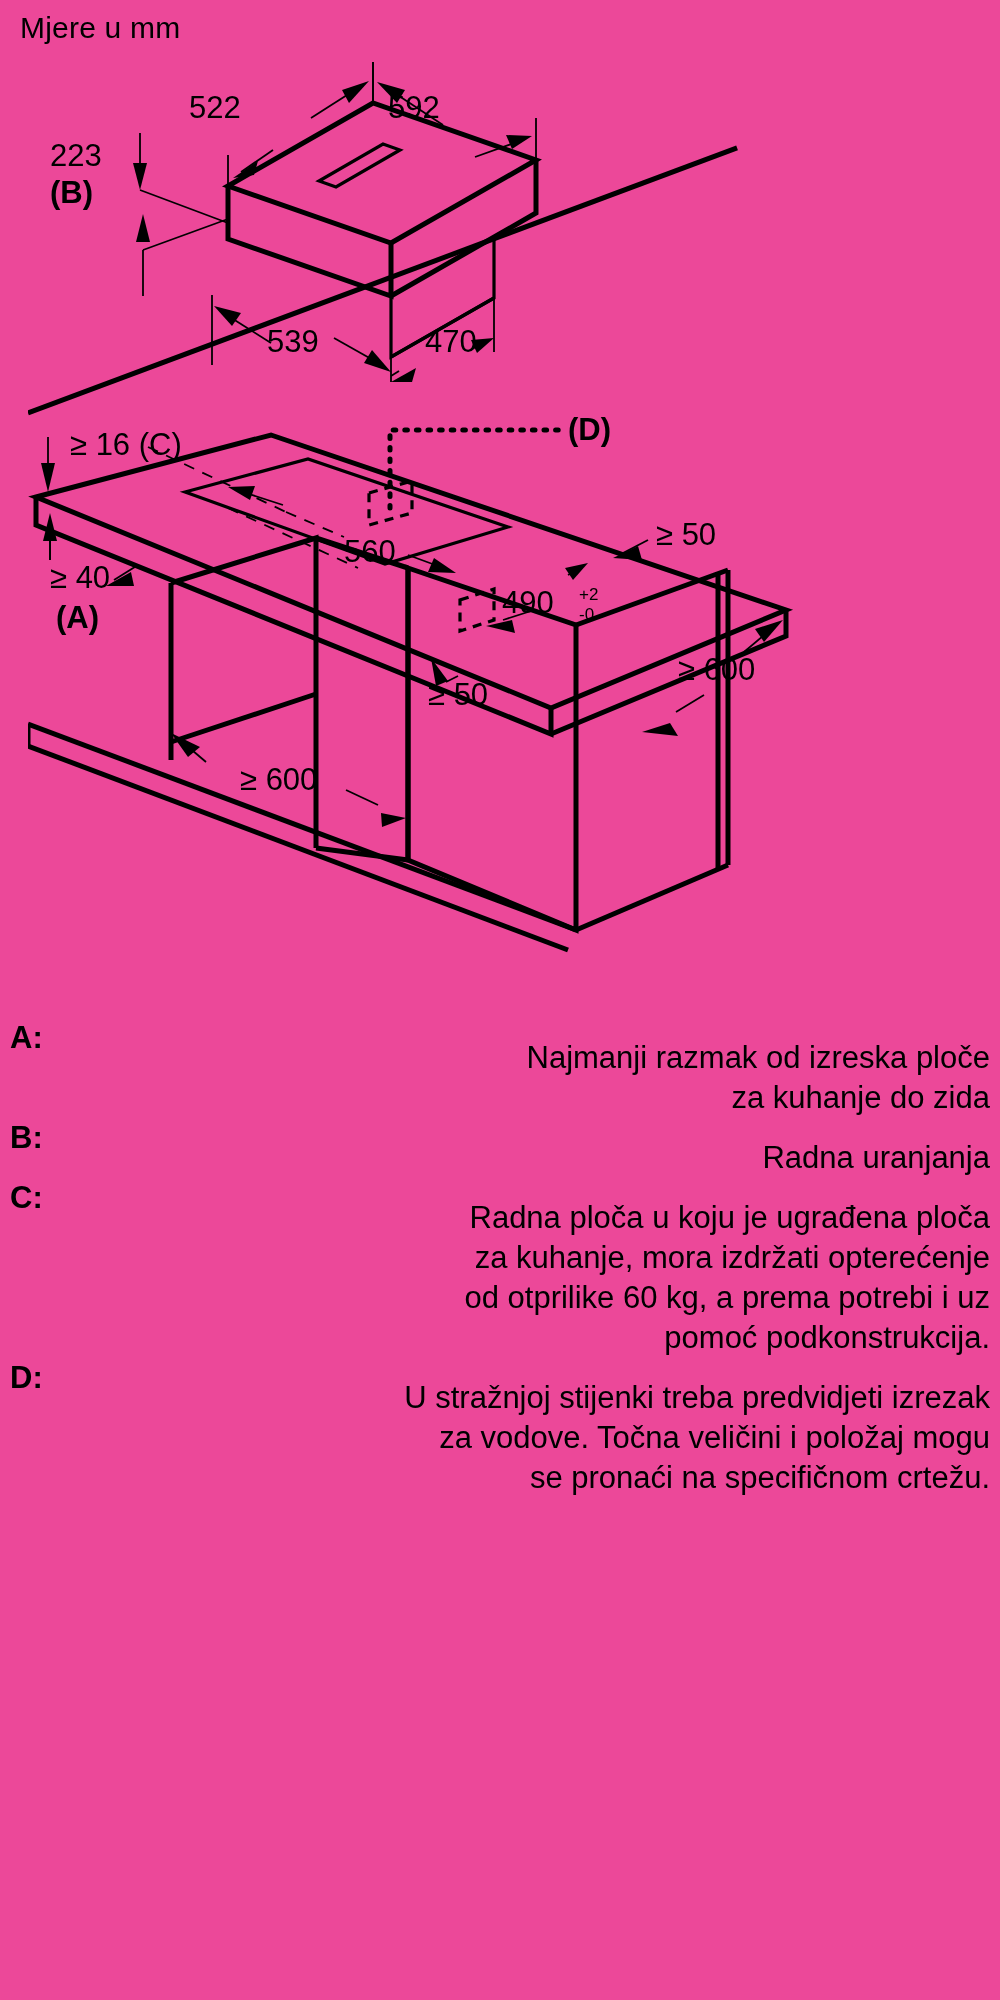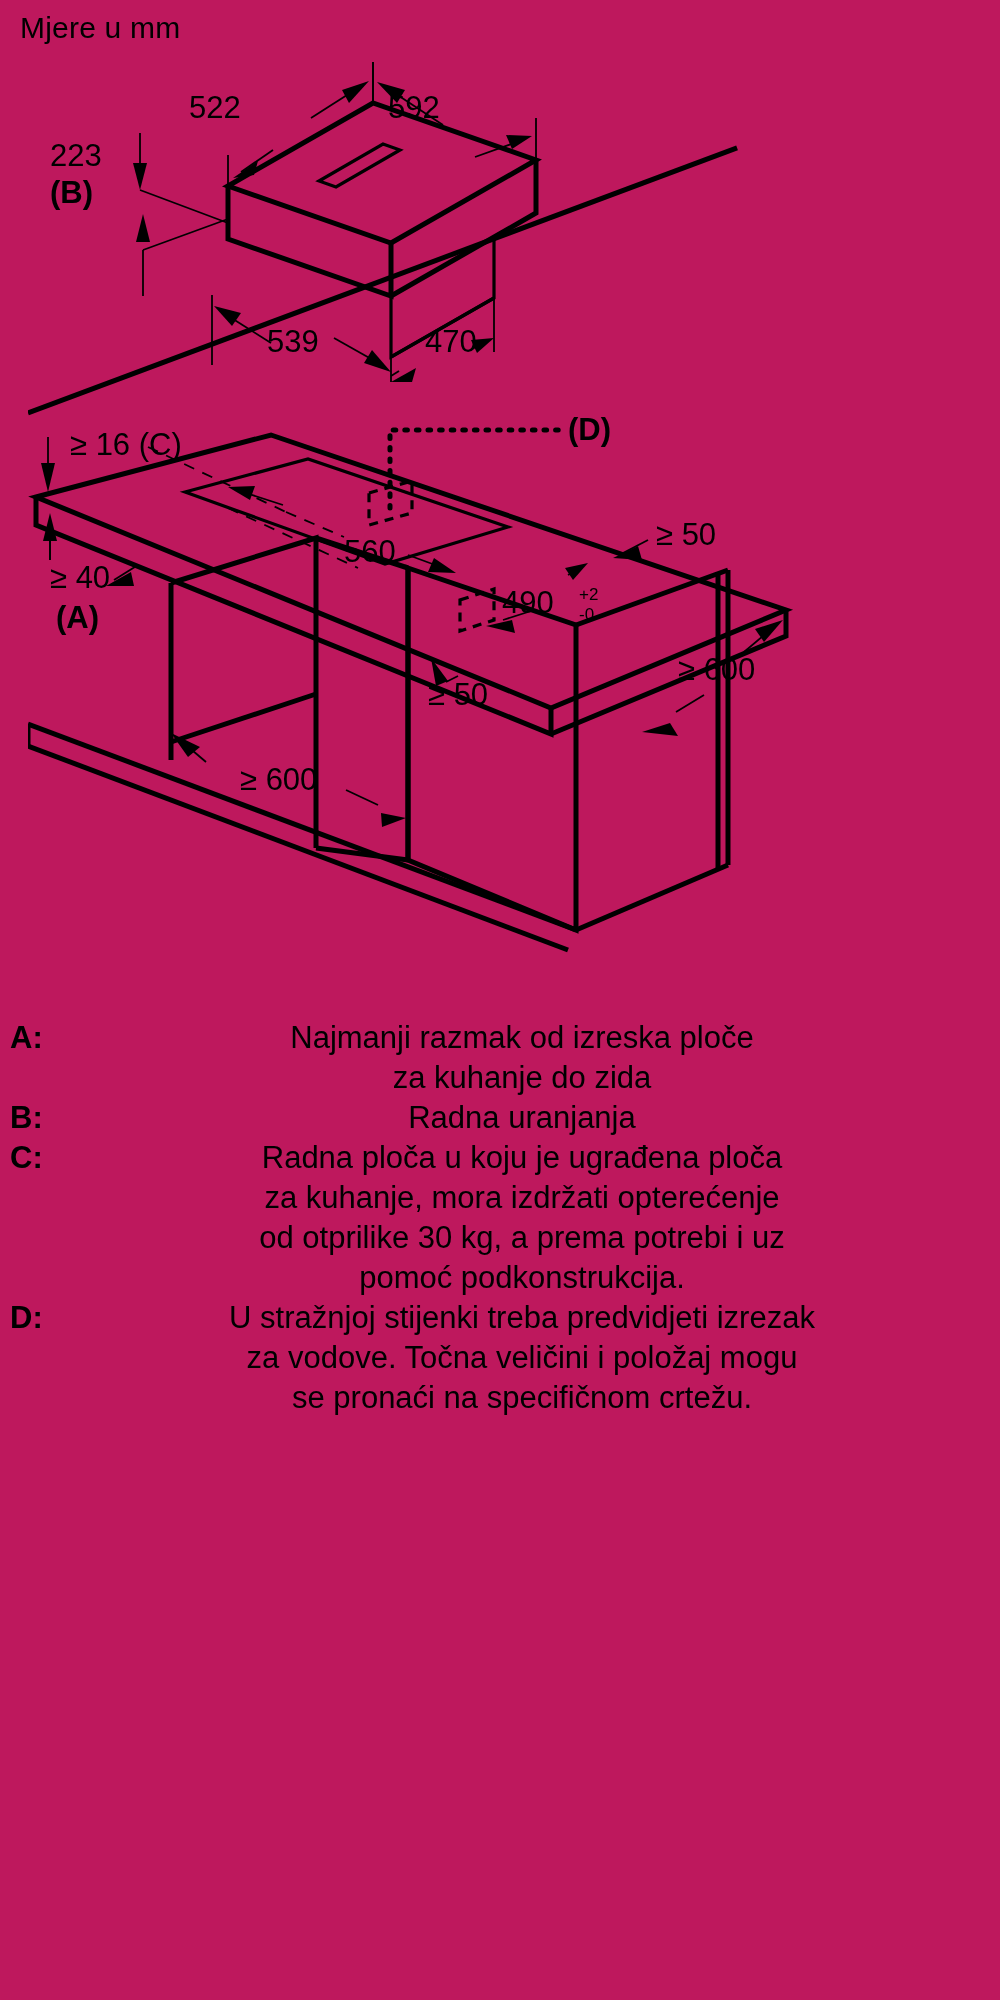--- a/index.html
+++ b/index.html
@@ -13,21 +13,21 @@
     height: 2000px;
     font-family: "Liberation Sans", sans-serif;
     color: #000000;
     overflow: hidden;
     position: relative;
   }
   #page {
     position: relative;
     width: 1000px;
     height: 2000px;
-    background: #be185d;
+    background: #ec4899;
   }
   
   .units-heading {
     position: absolute;
     left: 20px;
     top: 10px;
     font-size: 30px;
     line-height: 36px;
     letter-spacing: 0.2px;
     white-space: nowrap;
@@ -85,22 +85,23 @@
     line-height: 40px;
   }
   .legend-key {
     font-weight: bold;
     flex: 0 0 auto;
     width: 44px;
     text-align: left;
   }
   .legend-body {
     flex: 1 1 auto;
-    text-align: center;
+    text-align: right;
     white-space: pre-line;
+    margin-top: 20px;
   }
 </style>
 </head>
 <body>
 
 <div id="page">
 
   <div class="units-heading">Mjere u mm</div>
 
   <div id="drawing">
@@ -302,21 +303,21 @@
 
     <div class="legend-row">
       <span class="legend-key">B:</span>
       <span class="legend-body">Radna uranjanja</span>
     </div>
 
     <div class="legend-row">
       <span class="legend-key">C:</span>
       <span class="legend-body">Radna ploča u koju je ugrađena ploča
 za kuhanje, mora izdržati opterećenje
-od otprilike 30 kg, a prema potrebi i uz
+od otprilike 60 kg, a prema potrebi i uz
 pomoć podkonstrukcija.</span>
     </div>
 
     <div class="legend-row">
       <span class="legend-key">D:</span>
       <span class="legend-body">U stražnjoj stijenki treba predvidjeti izrezak
 za vodove. Točna veličini i položaj mogu
 se pronaći na specifičnom crtežu.</span>
     </div>
   </div>

